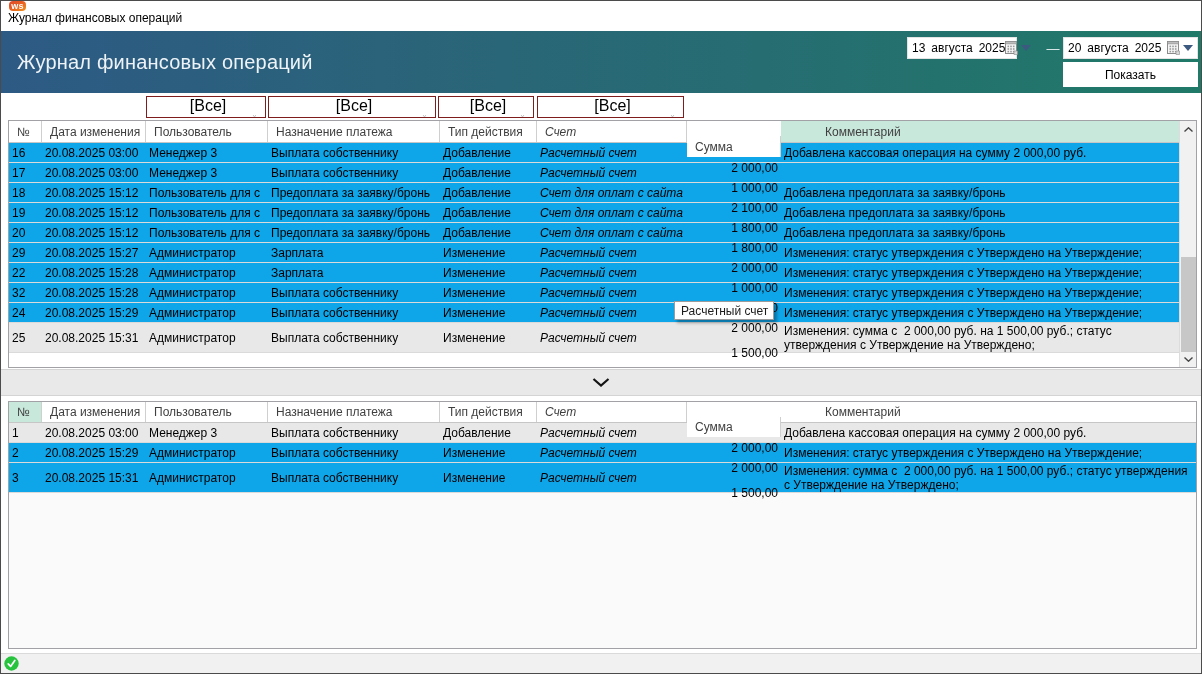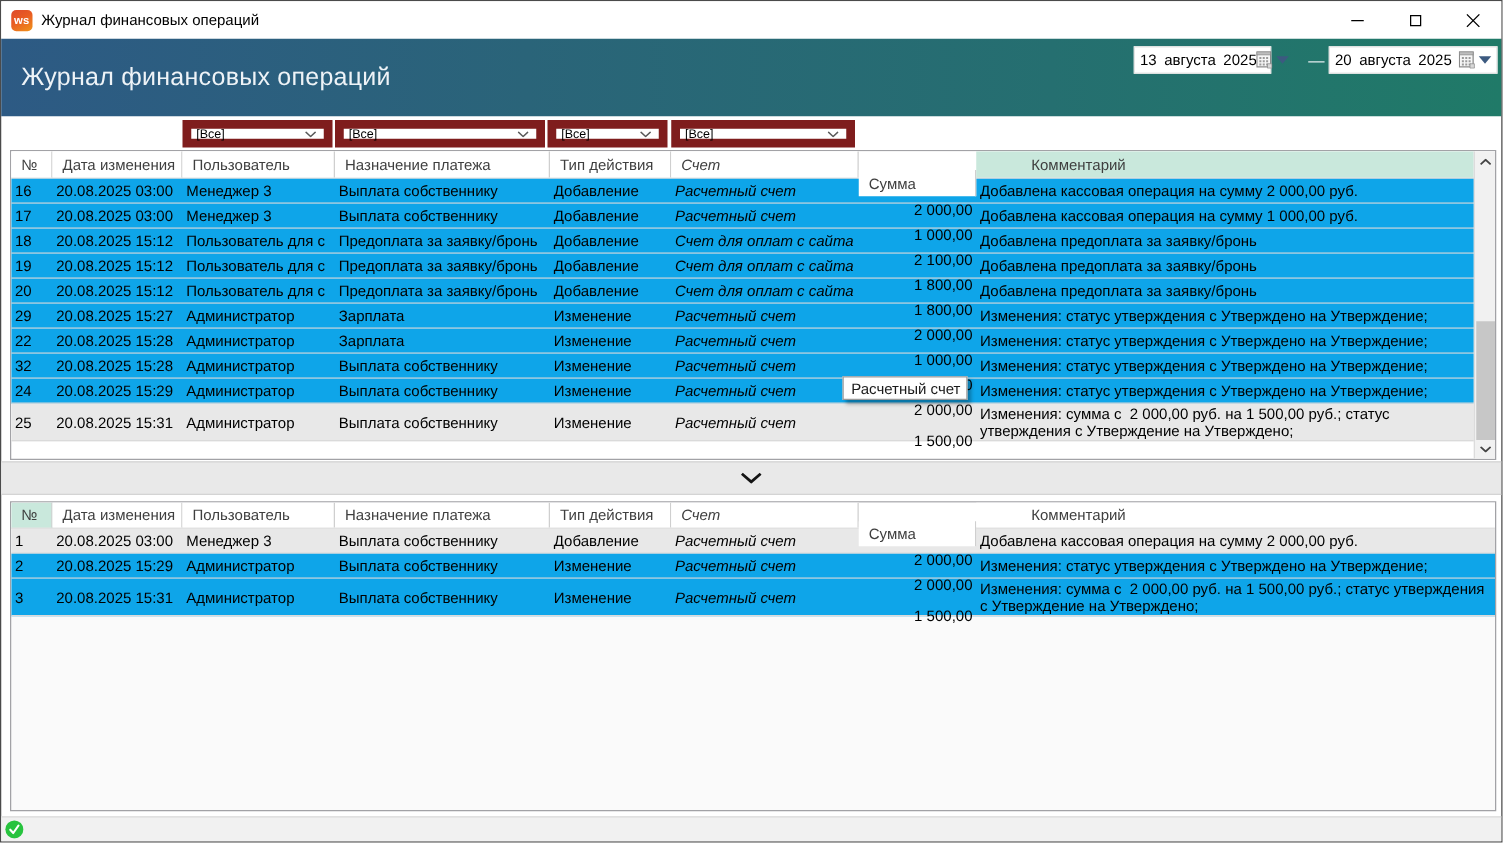--- a/index.html
+++ b/index.html
@@ -13,21 +13,21 @@
     overflow: hidden;
   }
   .app {
     position: absolute; left:0; top:0; width:1202px; height:674px;
     border: 1px solid #4b4b4b;
     background: #fff;
   }
   
   .titlebar {
     position:absolute; left:0; top:0; width:1200px; height:30px;
-    background:#fff; display:flex; align-items:center;
+    background:#fff; display:flex; align-items:flex-start;flex-direction:column;
   }
   .app-icon {
     width:17px; height:17px; margin-left:8px; border-radius:4px;
     background: linear-gradient(150deg,#dd4a2c 0%,#e95c22 45%,#f0941b 100%);
     color:#fff; font-weight:bold; font-size:9px;
     display:flex; align-items:center; justify-content:center;
     letter-spacing:0.2px;
   }
   .titlebar-text { margin-left:7px; font-size:12px; color:#000; }
   .win-controls { margin-left:auto; display:flex; height:30px; }
@@ -64,22 +64,22 @@
     font-size:13px;
   }
   .show-btn {
     position:absolute; left:1062px; top:31px; width:135px; height:25px;
     background:#fff; border:none; font-family:inherit; font-size:12px; color:#000;
     display:flex; align-items:center; justify-content:center;
   }
   
   .combo {
     position:absolute; top:95px; height:22px; background:#fff;
-    border:7px solid #7f1d1d; display:flex; align-items:center;
-    padding-left:4px; font-size:10px;
+    border:1px solid #7f1d1d; display:flex; align-items:center;
+    padding-left:4px; font-size:16px;flex-direction:column;
   }
   .combo-1 { left:145px; width:120px; }
   .combo-2 { left:267px; width:168px; }
   .combo-3 { left:437px; width:96px; }
   .combo-4 { left:536px; width:147px; }
   .combo-chevron { margin-left:auto; margin-right:6px; }
   
   .grid {
     position:absolute; left:7px; width:1189px;
     border:1px solid #a2a2a6; background:#fff; overflow:hidden;
@@ -223,20 +223,21 @@
             <rect x="2.5" y="9.8" width="1.6" height="1.6"></rect>
               <rect x="5.2" y="9.8" width="1.6" height="1.6"></rect>
               <rect x="7.9" y="9.8" width="1.6" height="1.6"></rect>
           </g>
           <path d="M9 10 L12.5 10 L12.5 13.5 L9 13.5 Z" fill="#d8d8d8" stroke="#8b8b8b" stroke-width="0.6"></path>
         </svg>
         <div class="dd-tri"></div>
       </div>
     </div>
 
+    <div class="show-btn">Показать</div>
   </div>
 
   <div class="combo combo-1">
     <span>[Все]</span>
     <svg class="combo-chevron" width="9" height="5" viewBox="0 0 9 5">
         <path d="M0.5 0.5 L4.5 4.2 L8.5 0.5" stroke="#5a5a5a" stroke-width="1.1" fill="none"></path>
       </svg>
   </div>
   <div class="combo combo-2">
     <span>[Все]</span>
@@ -280,21 +281,20 @@
           <div class="cell c7">Добавлена кассовая операция на сумму 2 000,00 руб.</div>
         </div>
         <div class="grid-row">
           <div class="cell c0">17</div>
           <div class="cell c1">20.08.2025 03:00</div>
           <div class="cell c2">Менеджер 3</div>
           <div class="cell c3">Выплата собственнику</div>
           <div class="cell c4">Добавление</div>
           <div class="cell c5">Расчетный счет</div>
           <div class="cell c6">1 000,00</div>
-          <div class="cell c7">Добавлена кассовая операция на сумму 1 000,00 руб.</div>
         </div>
         <div class="grid-row">
           <div class="cell c0">18</div>
           <div class="cell c1">20.08.2025 15:12</div>
           <div class="cell c2">Пользователь для с</div>
           <div class="cell c3">Предоплата за заявку/бронь</div>
           <div class="cell c4">Добавление</div>
           <div class="cell c5">Счет для оплат с сайта</div>
           <div class="cell c6">2 100,00</div>
           <div class="cell c7">Добавлена предоплата за заявку/бронь</div>

